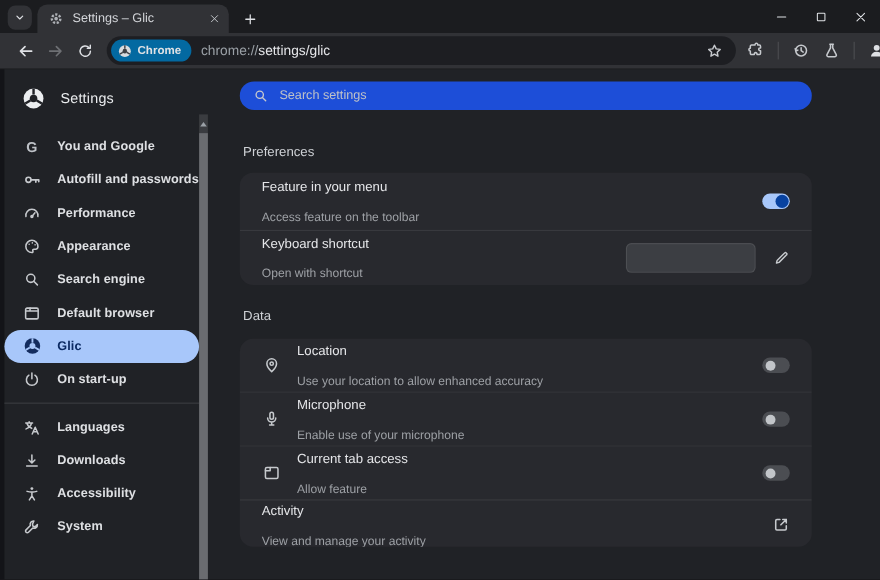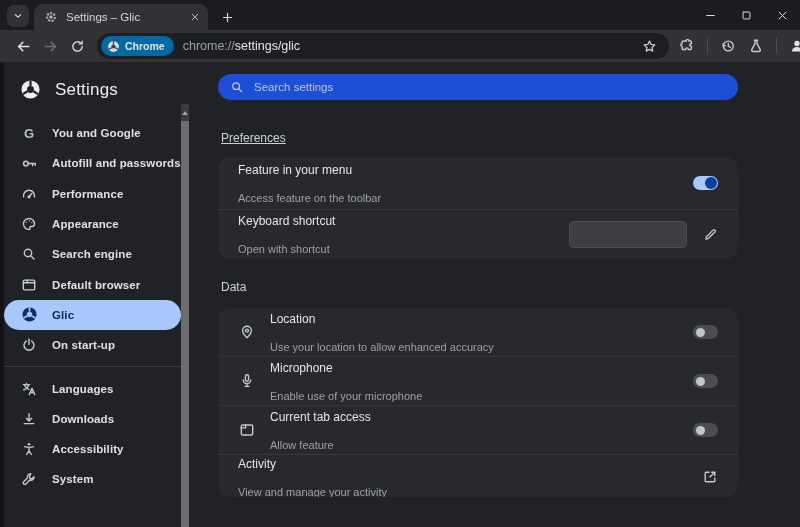--- a/index.html
+++ b/index.html
@@ -36,21 +36,21 @@
   .tb-sep{width:1px;height:16px;background:#4d4e52;}
   .icon16{width:16px;height:16px;display:block;}
 
   
   .content{position:absolute;left:0;top:63px;width:800px;height:464px;background:#202226;}
   .edge-strip{position:absolute;left:0;top:0;width:4px;height:464px;background:#131418;}
 
   
   .sidebar{position:absolute;left:4px;top:0;width:177px;height:464px;}
   .sb-header{display:flex;align-items:center;padding:16px 0 10px 16px;gap:14px;}
-  .sb-title{font-size:17px;color:#eaecee;letter-spacing:.2px;}
+  .sb-title{font-size:13px;color:#eaecee;letter-spacing:.2px;}
   .sb-nav{margin-top:8px;}
   .sb-item{height:30.3px;display:flex;align-items:center;padding-left:16px;gap:14px;border-radius:15px;}
   .sb-item .sb-label{font-size:11.5px;font-weight:bold;color:#dee0e3;letter-spacing:.1px;}
   .sb-item .sb-ic{width:18px;height:18px;display:flex;align-items:center;justify-content:center;flex:none;}
   .sb-item.selected{background:#a8c7fa;}
   .sb-item.selected .sb-label{color:#0b2a63;}
   .sb-divider{height:1px;background:#3b3d41;margin:6px 0;}
   .g-letter{font-size:13px;font-weight:bold;color:#bdc1c6;line-height:1;}
 
   
@@ -59,21 +59,21 @@
     display:flex;align-items:center;justify-content:center;}
   .scroll-up::after{content:"";border-left:3px solid transparent;border-right:3px solid transparent;
     border-bottom:4px solid #9aa0a6;}
   .scroll-thumb{position:absolute;left:0;top:58px;width:8px;height:406px;background:#6a6c70;}
 
   
   .search-pill{position:absolute;left:218px;top:11px;width:520px;height:26px;border-radius:13px;
     background:#1d4ed8;display:flex;align-items:center;padding:0 12px;gap:10px;}
   .search-text{font-size:11.5px;color:#bfc2c7;}
   .section-heading{position:absolute;left:221px;font-size:12px;color:#ced1d5;}
-  .h-preferences{top:68px;text-decoration:underline;}
+  .h-preferences{top:68px;}
   .h-data{top:217px;}
   .card{position:absolute;left:218px;width:520px;background:#28292e;border-radius:12px;overflow:hidden;}
   .card-preferences{top:94px;height:102px;}
   .card-data{top:245px;height:189px;}
   .card-row{display:flex;align-items:center;padding:0 20px;}
   .row-text{display:flex;flex-direction:column;gap:15px;}
   .row-title{font-size:12px;color:#e5e6e9;}
   .row-sub{font-size:11px;color:#9da0a5;}
   .row-icon{width:18px;height:18px;margin-right:14px;display:flex;align-items:center;justify-content:center;flex:none;}
   .control{margin-left:auto;display:flex;align-items:center;}

